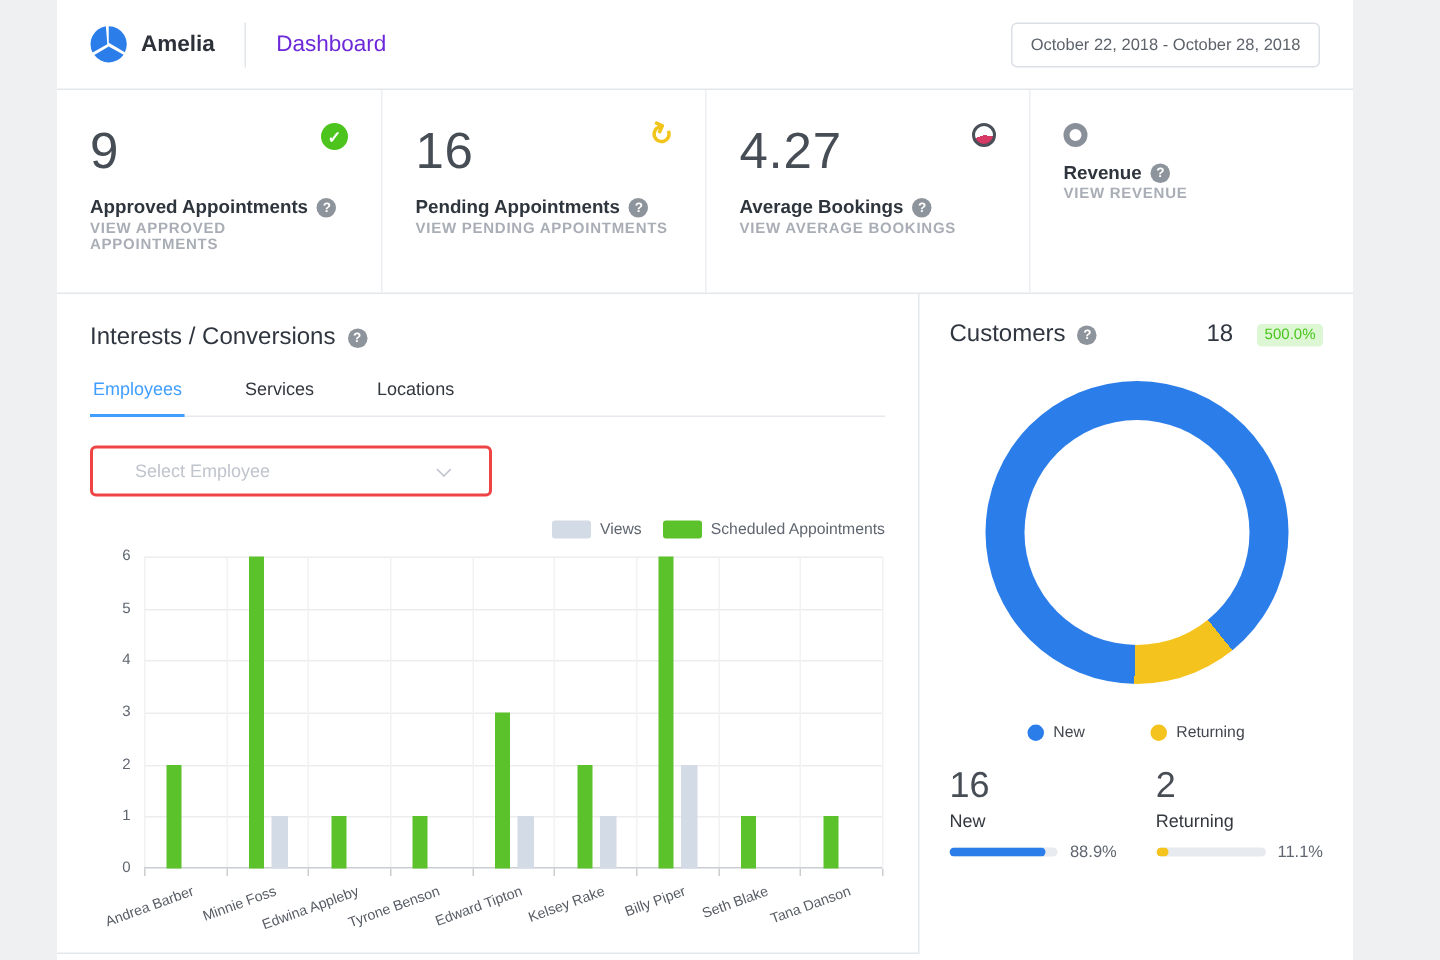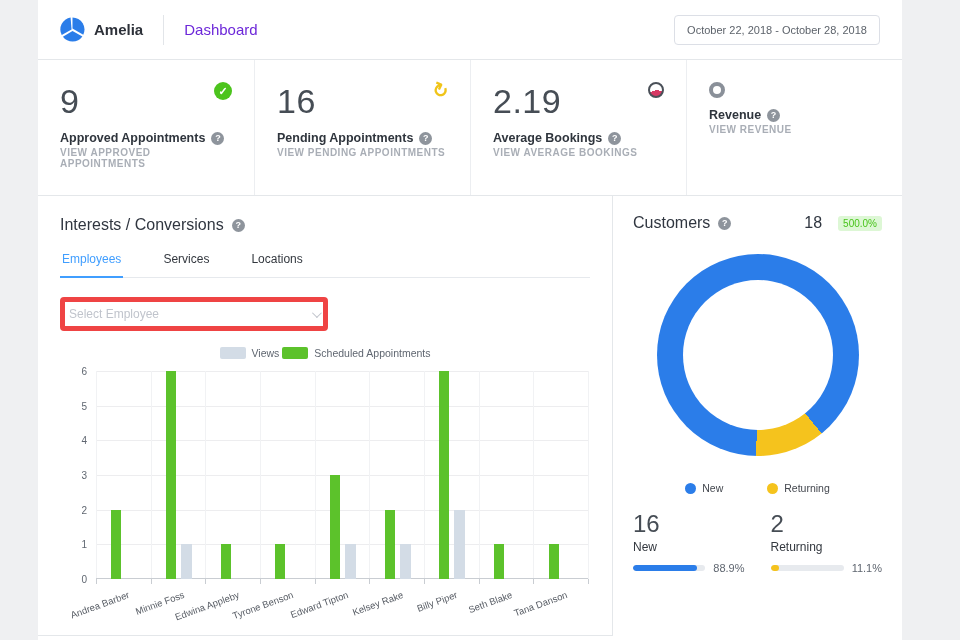--- a/index.html
+++ b/index.html
@@ -45,29 +45,29 @@
   .section-title-row { display:flex; align-items:center; gap:8px; }
   .section-title { font-size:16px; color:#303640; }
 
   
   .tabs { display:flex; margin-top:18px; border-bottom:1px solid #e6e9ed; }
   .tab { font-size:12px; color:#33383f; padding:0 2px 11px; margin-right:38px; cursor:pointer; position:relative; }
   .tab.active { color:#409eff; }
   .tab.active::after { content:""; position:absolute; left:0; right:0; bottom:-1px; height:2px; background:#409eff; }
 
   
-  .select { margin-top:19px; width:268px; height:34px; border:5px solid #ef4444; border-radius:4px;
-    display:flex; align-items:center; padding:0 4px; cursor:pointer; justify-content:space-between; }
+  .select { margin-top:19px; width:268px; height:34px; border:2px solid #ef4444; border-radius:4px;
+    display:flex; align-items:center; padding:0 28px; cursor:pointer; justify-content:space-between; }
   .select-placeholder { font-size:12px; color:#c0c4cc; }
   .chevron { width:7px; height:7px; border-right:1.5px solid #c0c4cc; border-bottom:1.5px solid #c0c4cc;
     transform:rotate(45deg) translateY(-2px); }
 
   
   .chart-wrap { margin-top:14px; }
-  .chart-legend { display:flex; justify-content:center; align-items:center; gap:3px; height:16px; }
+  .chart-legend { display:flex; justify-content:flex-end; align-items:center; gap:14px; height:16px; }
   .legend-item { display:flex; align-items:center; gap:6px; }
   .legend-swatch { width:26px; height:12px; border-radius:2px; }
   .legend-text { font-size:10.5px; color:#5f6670; }
   .plot-area { position:relative; margin:10px 0 0 36px; width:492px; height:208px; }
   .grid-h { position:absolute; left:0; right:0; height:1px; background:#ededef; }
   .grid-v { position:absolute; top:0; bottom:0; width:1px; background:#f1f2f4; }
   .axis-x { position:absolute; left:0; right:0; bottom:0; height:1px; background:#c9cdd2; }
   .ytick { position:absolute; right:100%; margin-right:9px; font-size:10px; color:#5f6670; transform:translateY(-50%); }
   .bar { position:absolute; bottom:0; }
   .xtick { position:absolute; top:100%; height:5px; width:1px; background:#c9cdd2; }
@@ -142,21 +142,21 @@
       </div>
       <div class="stat-label-row">
         <span class="stat-label">Pending Appointments</span>
         <span class="help-icon">?</span>
       </div>
       <div class="stat-link">VIEW PENDING APPOINTMENTS</div>
     </div>
 
     <div class="stat">
       <div class="stat-top">
-        <span class="stat-value">2.19</span>
+        <span class="stat-value">4.27</span>
         <span class="ic-average"></span>
       </div>
       <div class="stat-label-row">
         <span class="stat-label">Average Bookings</span>
         <span class="help-icon">?</span>
       </div>
       <div class="stat-link">VIEW AVERAGE BOOKINGS</div>
     </div>
 
     <div class="stat">

